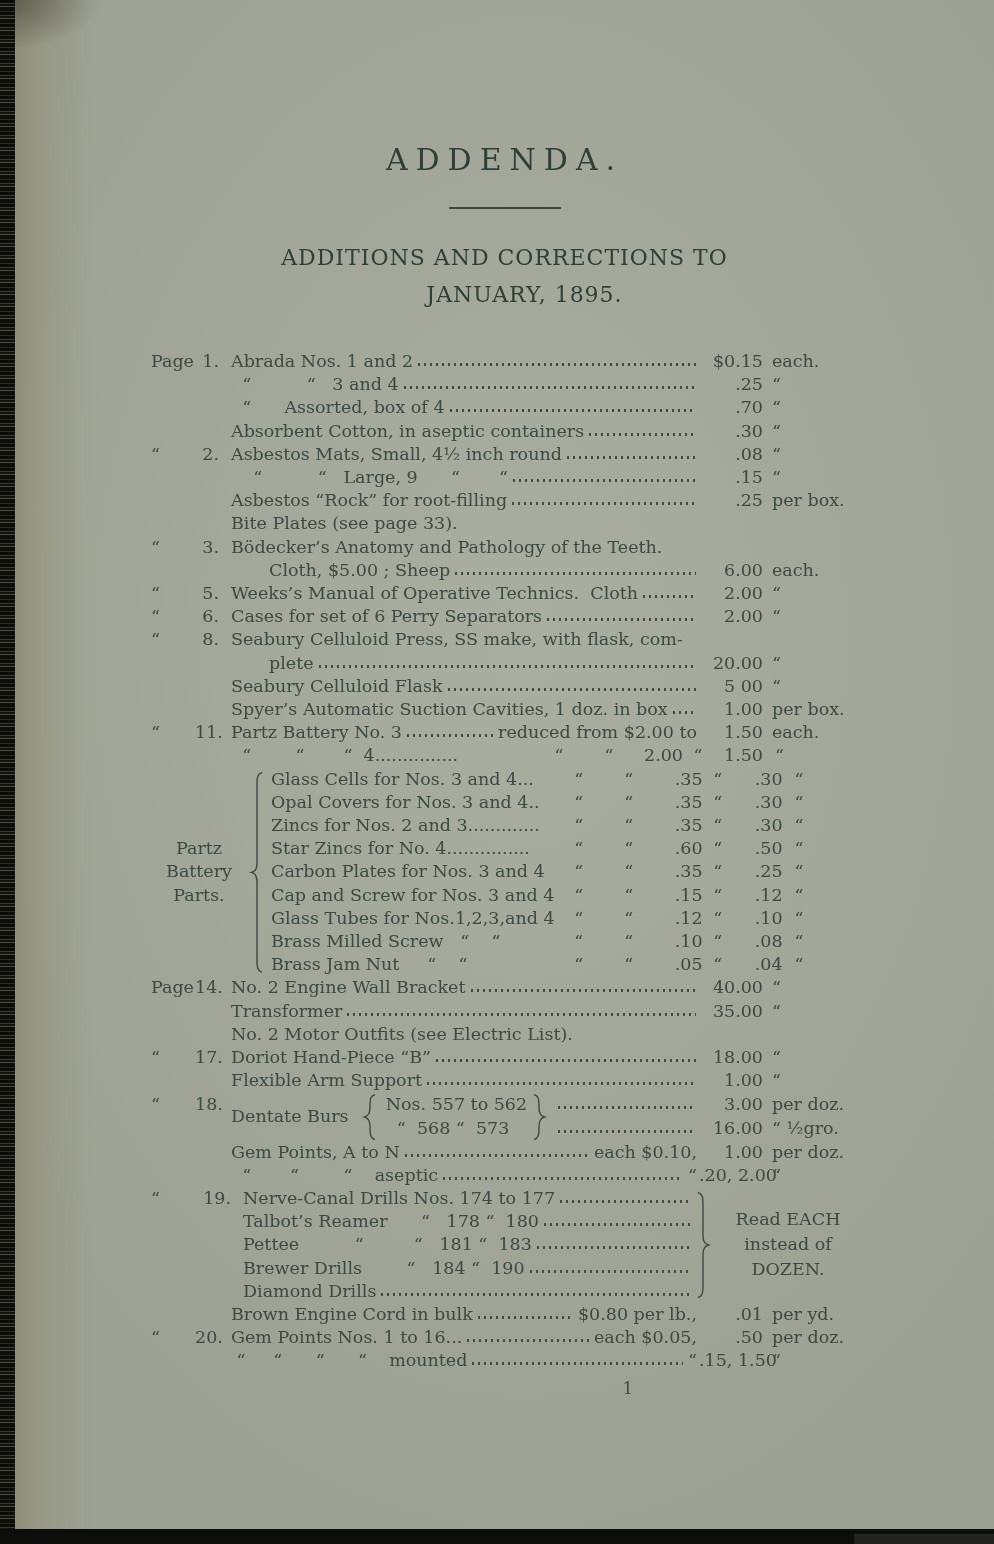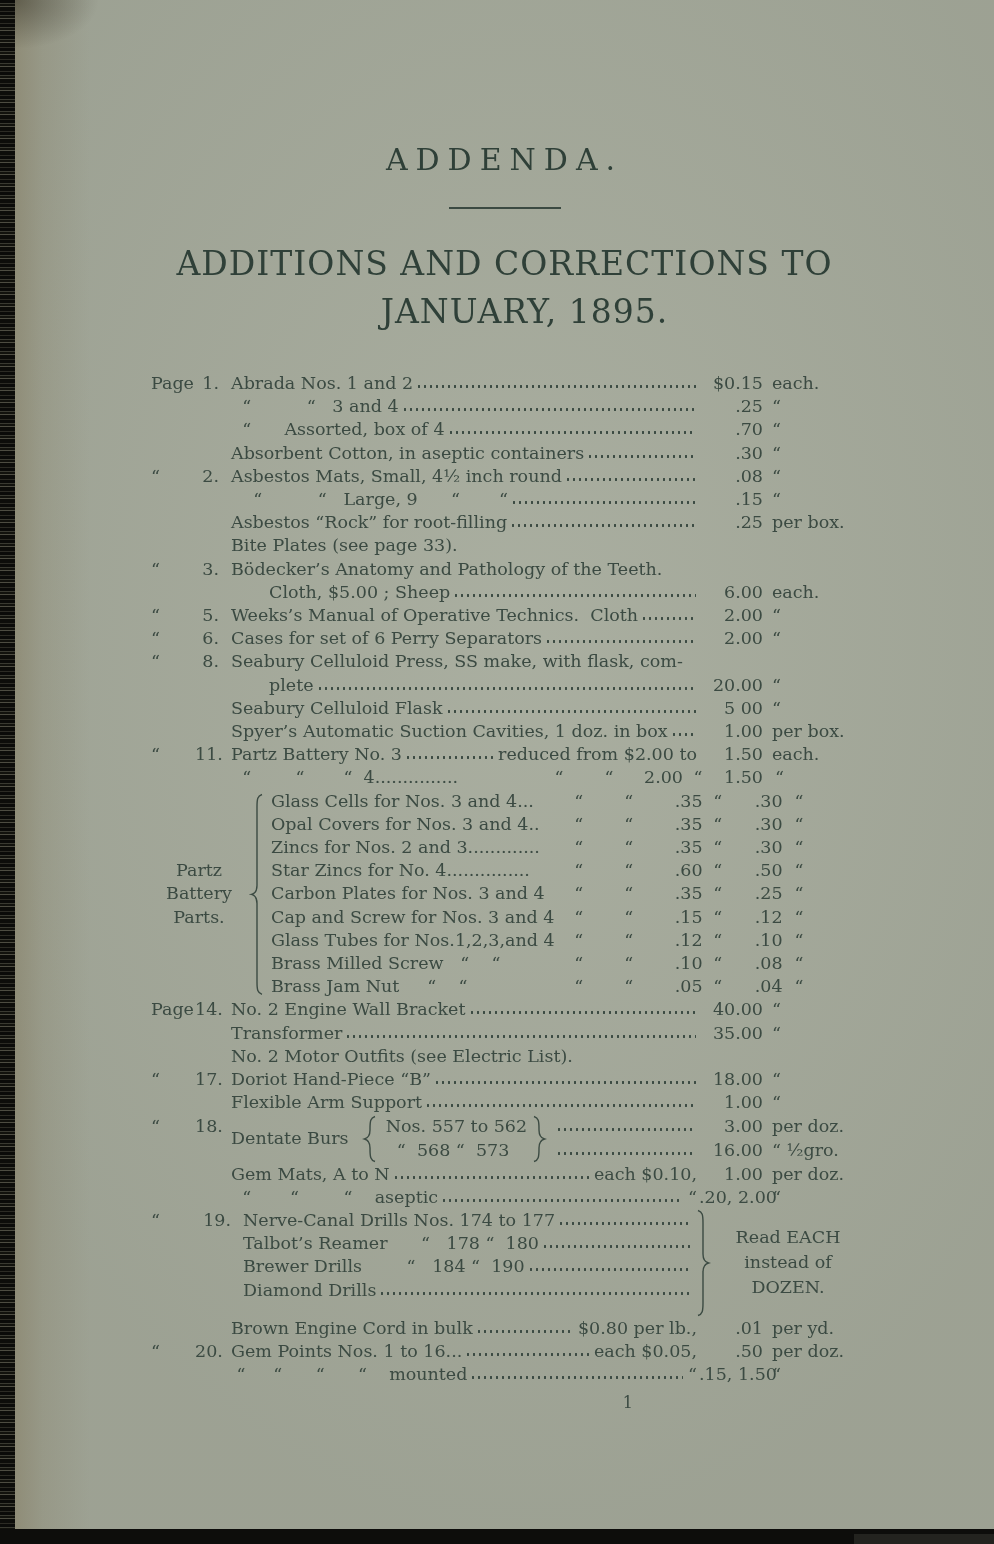--- a/index.html
+++ b/index.html
@@ -34,21 +34,21 @@
       var(--paper);
     color:var(--ink);
   }
 
   .title{
     margin:142px 0 0;text-align:center;font-weight:normal;color:var(--ink-dark);
     font-size:30px;letter-spacing:8px;
   }
   .divider{width:112px;margin:30px auto 0;border-top:2px solid var(--ink);}
   .subtitle{margin:38px 0 0;text-align:center;font-weight:normal;color:var(--ink-dark);
-    font-size:33px;letter-spacing:1px;line-height:1.0;}
+    font-size:22px;letter-spacing:1px;line-height:1.0;}
   .subtitle .l2{margin-top:15px;margin-left:40px;}
 
   .list{margin:44px 0 0 136px;width:712px;font-size:17.5px;line-height:23.2px;}
 
   .row{display:flex;align-items:baseline;min-height:23.2px;}
   .m1{width:44px;white-space:pre;flex:none;}
   .m2{width:36px;text-align:right;padding-right:12px;white-space:pre;flex:none;}
   .txt{white-space:pre;}
   .ind1 .txt{padding-left:38px;}
   .leader{
@@ -409,21 +409,21 @@
             <div class="row">
               <span class="leader"></span>
               <span class="price">16.00</span>
               <span class="unit">“ ½gro.</span>
             </div>
           </div>
         </div>
         <div class="row">
           <span class="m1"></span>
           <span class="m2"></span>
-          <span class="txt">Gem Mats, A to N</span>
+          <span class="txt">Gem Points, A to N</span>
           <span class="leader"></span>
           <span class="mid">each $0.10,</span>
           <span class="price">1.00</span>
           <span class="unit">per doz.</span>
         </div>
         <div class="row">
           <span class="m1"></span>
           <span class="m2"></span>
           <span class="txt">  “       “        “    aseptic</span>
           <span class="leader"></span>
@@ -436,20 +436,24 @@
             <span class="m1">“</span>
             <span class="m2">19.</span>
           </div>
           <div class="brk-lines">
             <div class="row">
               <span class="txt">Nerve-Canal Drills Nos. 174 to 177</span>
               <span class="leader"></span>
             </div>
             <div class="row">
               <span class="txt">Talbot’s Reamer      “   178 “  180</span>
+              <span class="leader"></span>
+            </div>
+            <div class="row">
+              <span class="txt">Pettee          “         “   181 “  183</span>
               <span class="leader"></span>
             </div>
             <div class="row">
               <span class="txt">Brewer Drills        “   184 “  190</span>
               <span class="leader"></span>
             </div>
             <div class="row">
               <span class="txt">Diamond Drills</span>
               <span class="leader"></span>
             </div>

